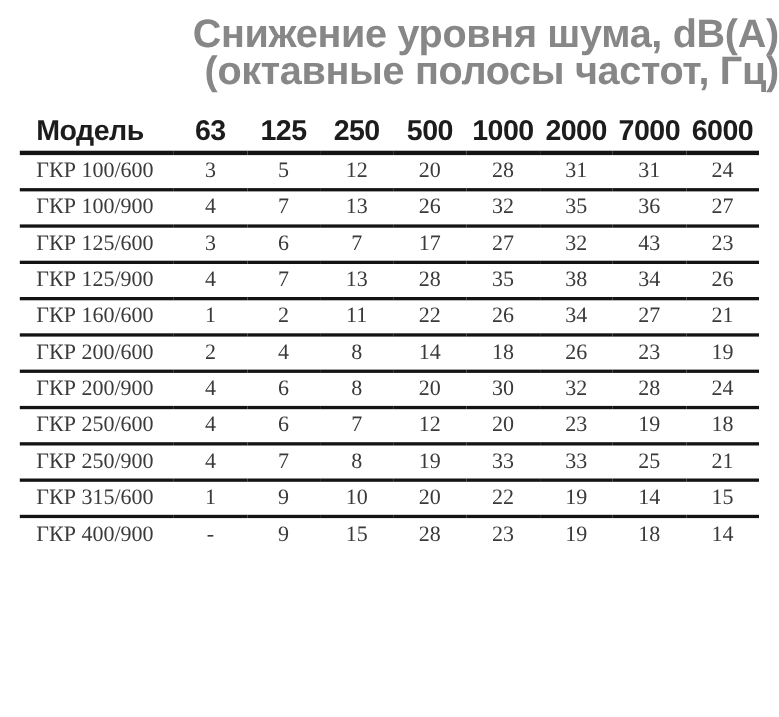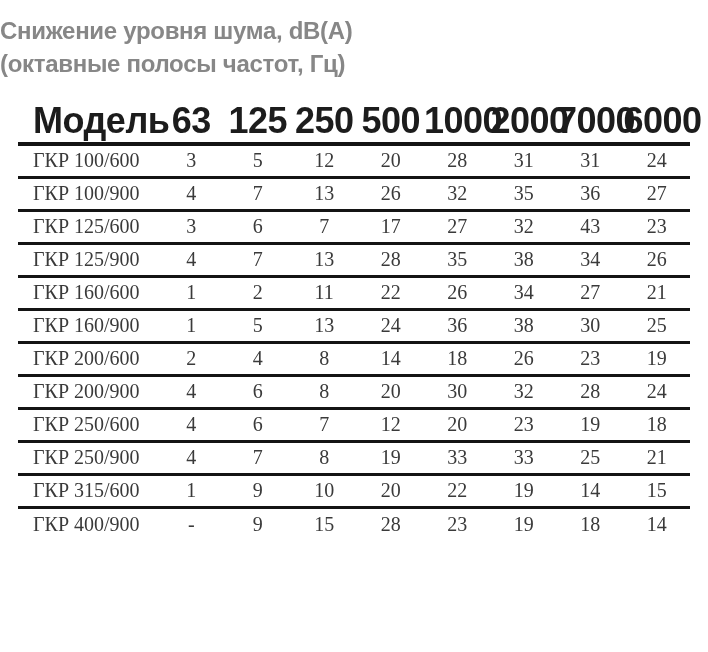--- a/index.html
+++ b/index.html
@@ -16,24 +16,24 @@
   }
   body {
     width: 708px;
     height: 652px;
     background: var(--c-bg);
     font-family: "Liberation Sans", sans-serif;
     overflow: hidden;
   }
   .page-title {
     margin-top: 14px;
-    text-align: left;
+    text-align: right;
     color: var(--c-title);
     font-weight: 700;
-    font-size: 24px;
+    font-size: 36px;
     line-height: 33px;
     letter-spacing: -0.3px;
   }
   table.noise-table {
     border-collapse: collapse;
     table-layout: fixed;
     width: 672px;
     margin: 20px 0 0 18px;
   }
   table.noise-table thead tr {
@@ -47,21 +47,21 @@
     border-bottom: none;
     margin-top: 24px;
   }
   th, td {
     padding: 0;
     vertical-align: middle;
     white-space: nowrap;
   }
   th {
     height: 39px;
-    font-size: 36px;
+    font-size: 26px;
     font-weight: 700;
     color: var(--c-header);
     letter-spacing: -0.5px;
     text-align: center;
   }
   td {
     height: 33px;
     font-size: 20px;
     font-weight: 400;
     color: var(--c-text);
@@ -145,31 +145,20 @@
         <td>1</td>
         <td>2</td>
         <td>11</td>
         <td>22</td>
         <td>26</td>
         <td>34</td>
         <td>27</td>
         <td>21</td>
       </tr>
       <tr>
-        <td class="model-col">ГКР 160/900</td>
-        <td>1</td>
-        <td>5</td>
-        <td>13</td>
-        <td>24</td>
-        <td>36</td>
-        <td>38</td>
-        <td>30</td>
-        <td>25</td>
-      </tr>
-      <tr>
         <td class="model-col">ГКР 200/600</td>
         <td>2</td>
         <td>4</td>
         <td>8</td>
         <td>14</td>
         <td>18</td>
         <td>26</td>
         <td>23</td>
         <td>19</td>
       </tr>

